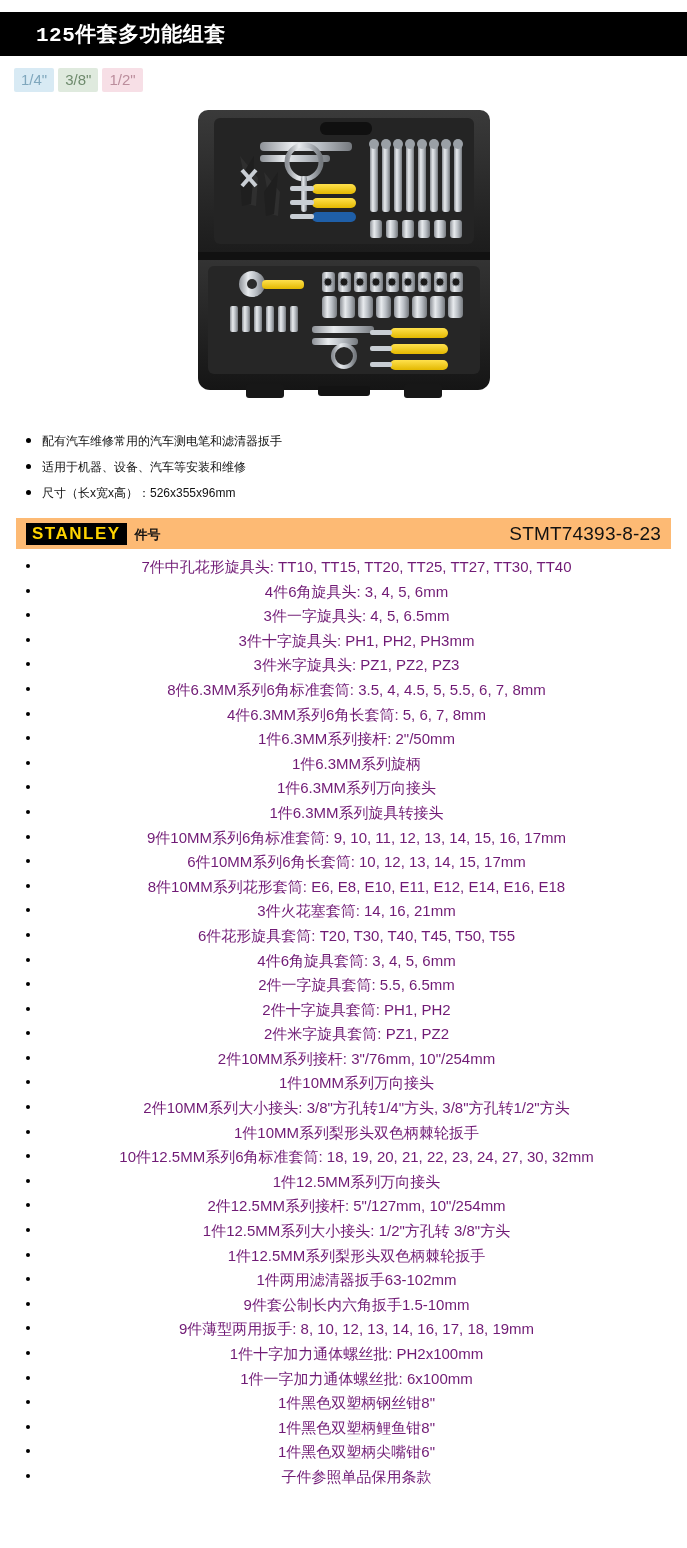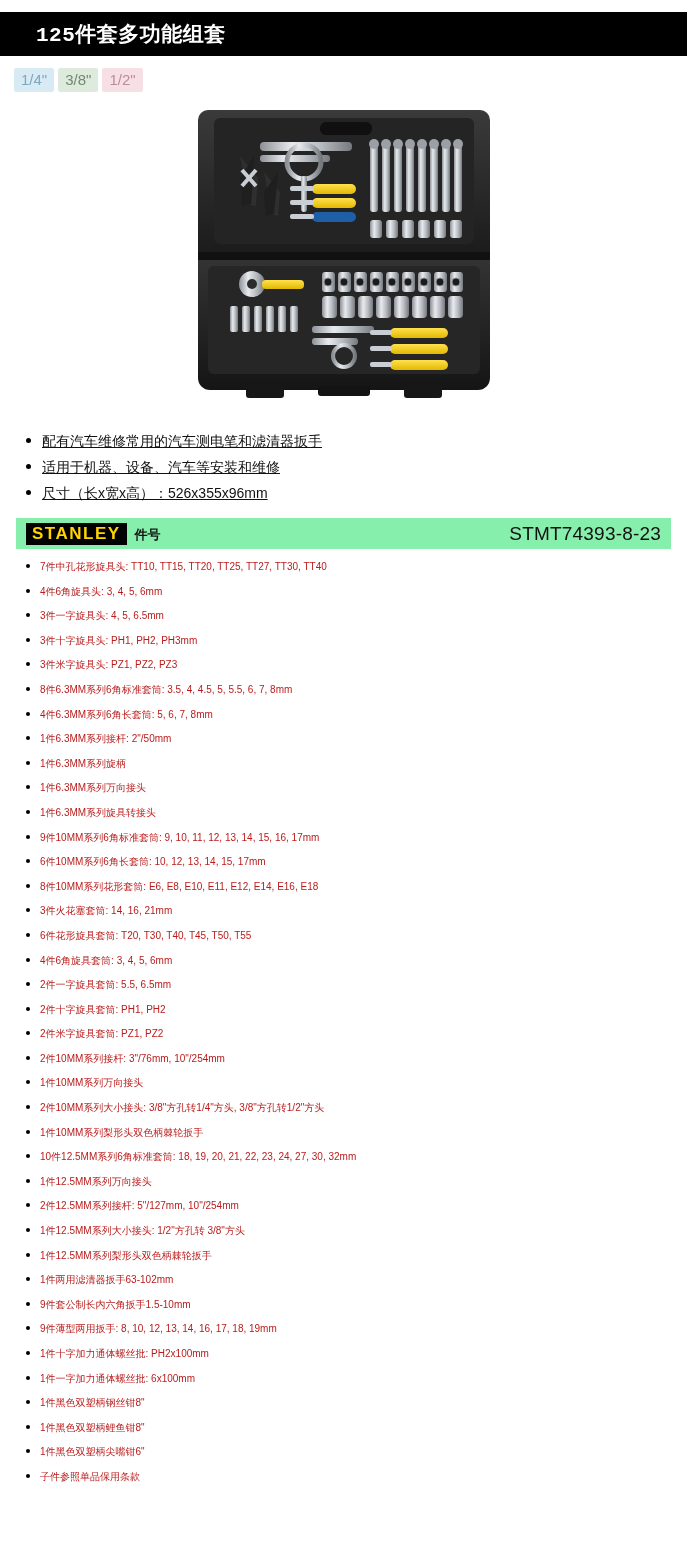--- a/index.html
+++ b/index.html
@@ -68,41 +68,40 @@
   .case svg { display: block; }
 
   
   .features {
     list-style: none;
     margin: 4px 0 0 0;
     padding: 0 18px 0 26px;
   }
   .features li {
     position: relative;
-    font-size: 14px;
+    font-size: 12px;
     line-height: 26px;
     padding-left: 16px;
     color: #111;
-    text-decoration: underline;
   }
   .features li::before {
     content: "";
     position: absolute;
     left: 0;
     top: 10px;
     width: 5px;
     height: 5px;
     border-radius: 50%;
     background: #000;
   }
 
   
   .brand-bar {
     margin: 12px 16px 0 16px;
-    background: #86efac;
+    background: #fdba74;
     height: 31px;
     display: flex;
     align-items: center;
     justify-content: space-between;
     padding: 0 10px 0 10px;
   }
   .brand-left {
     display: flex;
     align-items: baseline;
     gap: 8px;
@@ -128,25 +127,26 @@
   }
 
   
   .specs {
     list-style: none;
     margin: 6px 0 0 0;
     padding: 0 14px 0 26px;
   }
   .specs li {
     position: relative;
-    font-size: 10px;
+    font-size: 15px;
     line-height: 24.6px;
     padding-left: 14px;
-    color: #b91c1c;
+    color: #701a75;
     white-space: nowrap;
+    text-align: center;
   }
   .specs li::before {
     content: "";
     position: absolute;
     left: 0;
     top: 9px;
     width: 4px;
     height: 4px;
     border-radius: 50%;
     background: #000;

